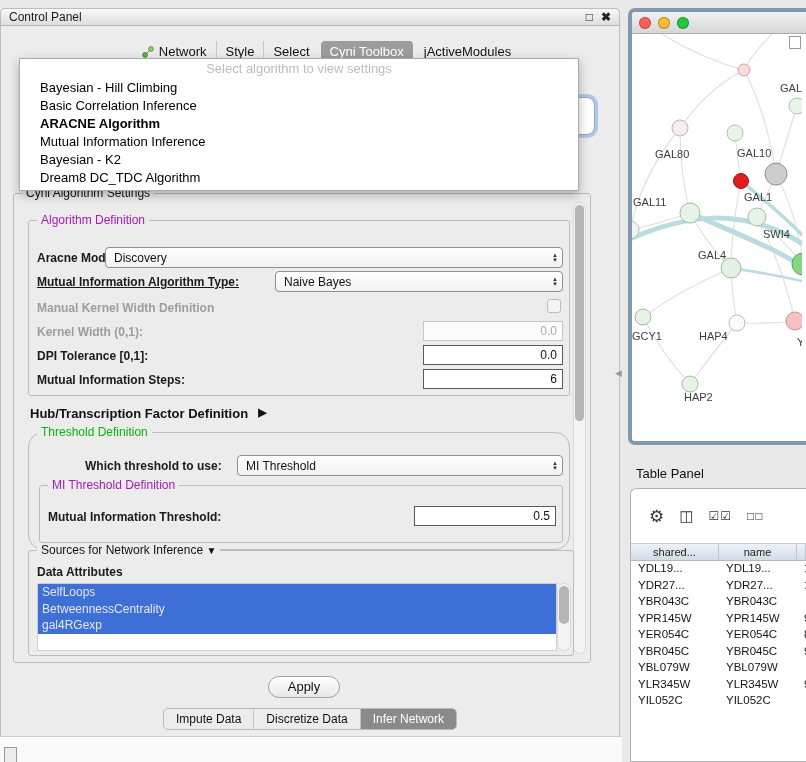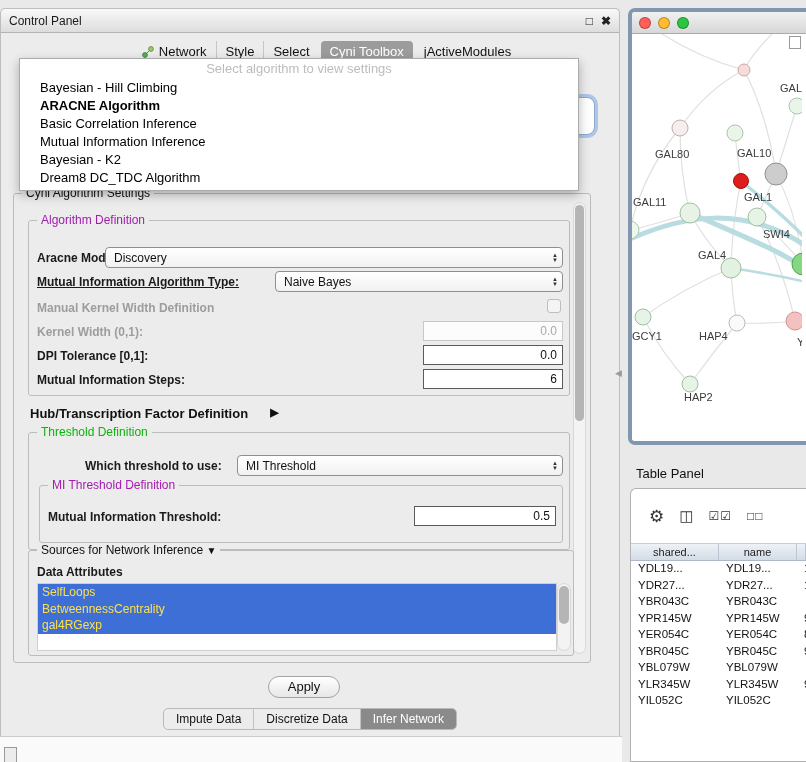--- a/index.html
+++ b/index.html
@@ -12,21 +12,21 @@
     color: #111;
   }
 
   
   .control-panel {
     position: absolute; left: 0; top: 8px; width: 620px; height: 728px;
     background: #ececec; border: 1px solid #bdbdbd; border-bottom: none;
     border-radius: 5px 5px 0 0;
   }
   .cp-titlebar {
-    position: absolute; left: 0; top: 0; right: 0; height: 24px;
+    position: absolute; left: 0; top: 0; right: 0; height: 17px;
     background: linear-gradient(#f8f8f8, #dddddd);
     border-bottom: 1px solid #b3b3b3;
     border-radius: 5px 5px 0 0;
     display: flex; align-items: center; padding: 0 8px;
   }
   .cp-title { font-size: 12px; color: #1a1a1a; }
   .cp-title-icons { margin-left: auto; display: flex; gap: 8px; font-size: 12px; color: #222; }
   .cp-title-icons span { cursor: default; }
 
   .tab-row {
@@ -92,28 +92,28 @@
     position: absolute; width: 14px; height: 14px;
     border: 1px solid #bdbdbd; border-radius: 3px; background: #f4f4f4;
   }
 
   .vscroll {
     position: absolute; width: 13px; background: #f3f3f3;
     border: 1px solid #d8d8d8; border-radius: 7px;
   }
   .vthumb { position: absolute; left: 1px; width: 9px; background: #b5b5b5; border-radius: 5px; }
 
-  .hub-row { position: absolute; font-size: 13px; font-weight: bold; color: #111; display: flex; gap: 22px; align-items: flex-start; }
+  .hub-row { position: absolute; font-size: 13px; font-weight: bold; color: #111; display: flex; gap: 10px; align-items: flex-start; }
   .hub-row .arrow { font-size: 11px; }
 
   .attr-list {
     position: absolute; background: #fff; border: 1px solid #cfcfcf; overflow: hidden;
   }
   .attr-item {
-    height: 16.5px; background: #3d6fd7; color: #fde047; font-size: 12px;
+    height: 16.5px; background: #3d6fd7; color: #e5e5e5; font-size: 12px;
     padding: 1px 0 0 4px; white-space: nowrap;
   }
 
   .apply-btn {
     position: absolute; left: 267px; top: 667px; width: 72px; height: 22px;
     background: linear-gradient(#ffffff, #e7e7e7);
     border: 1px solid #a3a3a3; border-radius: 11px;
     font-size: 13px; text-align: center; line-height: 20px; color: #111;
   }
 
@@ -214,22 +214,22 @@
     <span class="tab">
         <span>jActiveModules</span>
       </span>
   </div>
 
   <div class="combo-fragment"></div>
 
   <div class="dropdown">
     <div class="dd-placeholder">Select algorithm to view settings</div>
     <div class="dd-item">Bayesian - Hill Climbing</div>
+    <div class="dd-item">Basic Correlation Inference</div>
     <div class="dd-item selected">ARACNE Algorithm</div>
-    <div class="dd-item">Basic Correlation Inference</div>
     <div class="dd-item">Mutual Information Inference</div>
     <div class="dd-item">Bayesian - K2</div>
     <div class="dd-item">Dream8 DC_TDC Algorithm</div>
   </div>
 
   <div class="groupbox" style="left:12px; top:184px; width:578px; height:470px;">
     <span class="legend">Cyni Algorithm Settings</span>
 
     <div class="vscroll" style="right:4px; top:8px; height:452px;">
       <div class="vthumb" style="top:2px; height:216px;"></div>
@@ -267,21 +267,21 @@
 
       <span class="flabel" style="left:8px; top:152px;">Mutual Information Steps:</span>
       <div class="field" style="left:394px; top:148px; width:140px;">6</div>
     </div>
 
     <div class="hub-row" style="left:16px; top:212px;">
       <span>Hub/Transcription Factor Definition</span>
       <span class="arrow">▶</span>
     </div>
 
-    <div class="groupbox" style="left:14px; top:238px; width:542px; height:118px;">
+    <div class="groupbox" style="left:14px; top:238px; width:542px; height:118px;border-radius:15px;">
       <span class="legend green">Threshold Definition</span>
 
       <span class="flabel" style="left:56px; top:26px;">Which threshold to use:</span>
       <div class="combo" style="left:208px; top:22px; width:326px;">
         <span class="combo-value">MI Threshold</span>
         <span class="combo-arrows">
           <span>▲</span>
           <span>▼</span>
         </span>
       </div>

